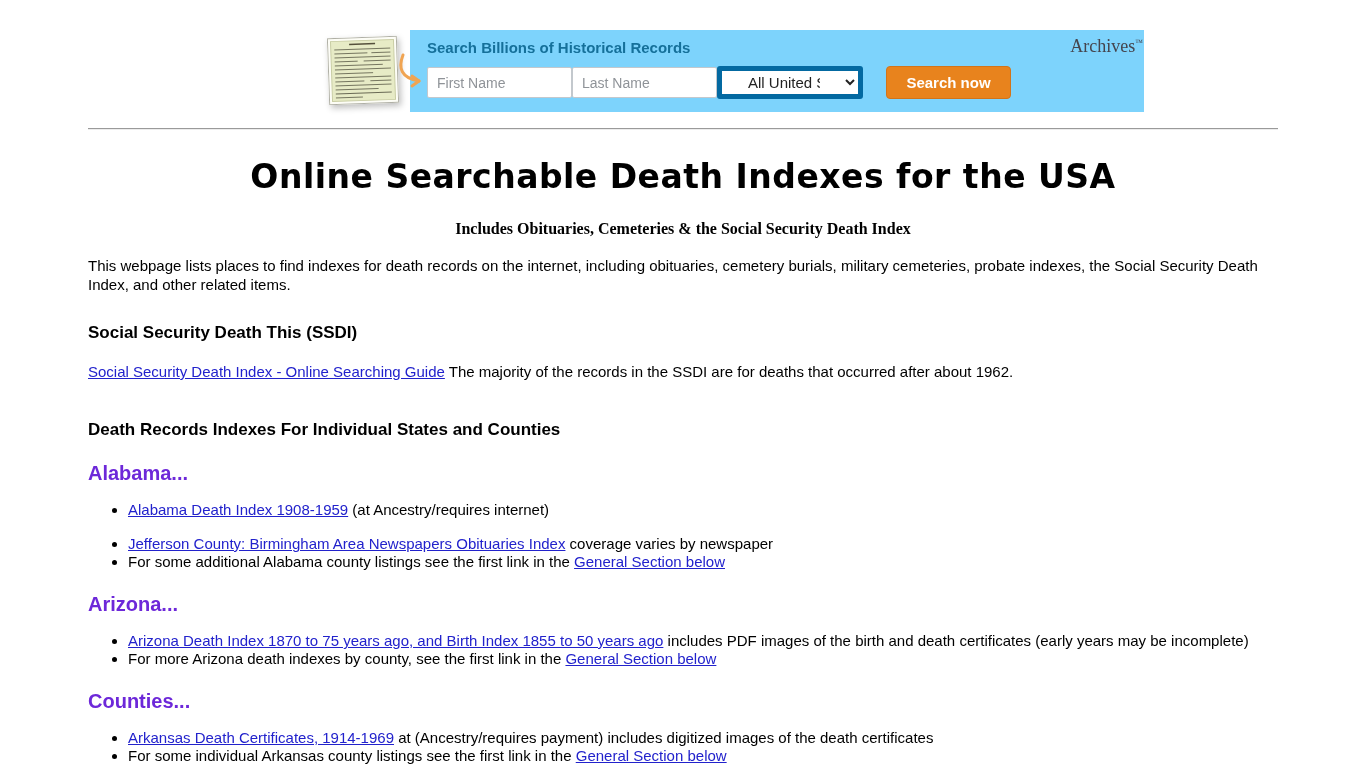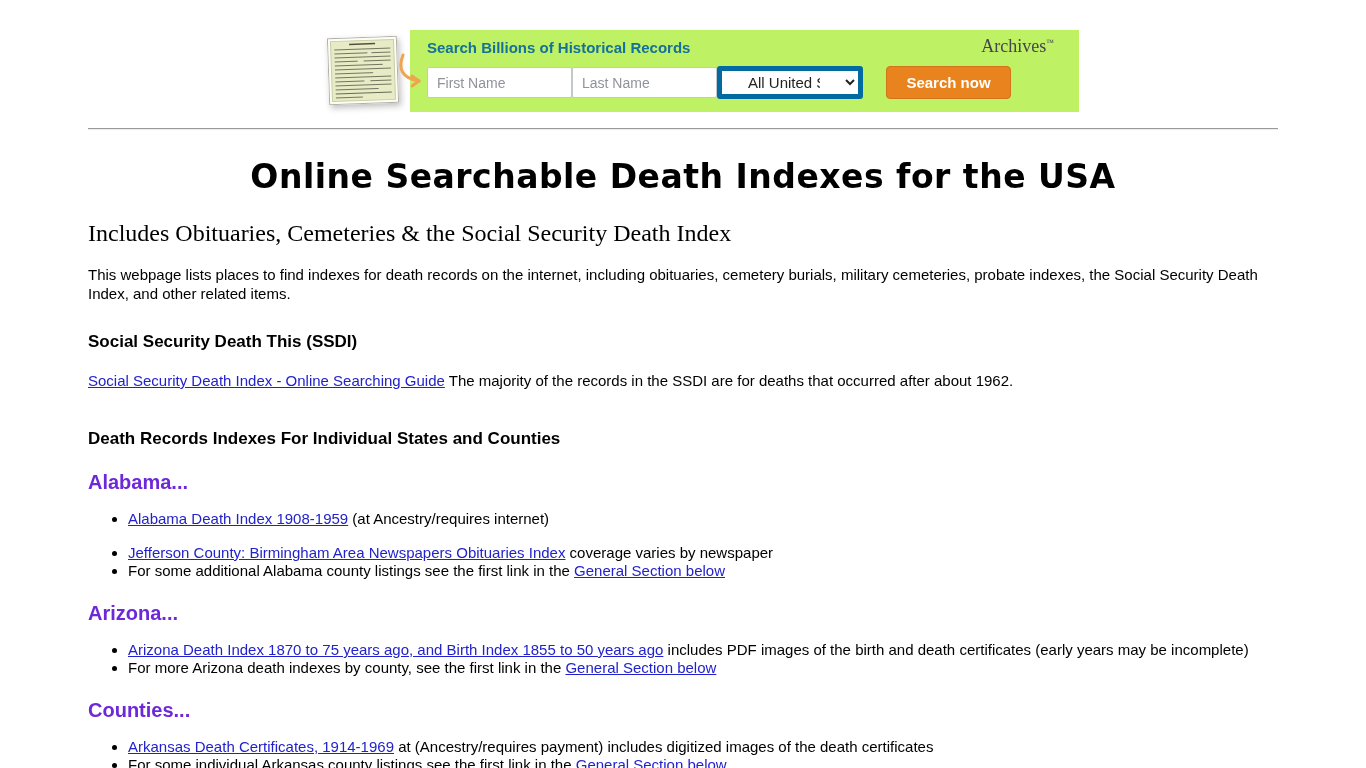--- a/index.html
+++ b/index.html
@@ -20,29 +20,29 @@
   }
   .ad-banner { position: relative; height: 82px; }
   .cert-wrap {
     position: absolute; left: 9px; top: 7px; width: 70px; height: 67px;
     transform: rotate(-2deg);
     box-shadow: 2px 3px 6px rgba(0,0,0,0.25);
     background: #fdfdf6;
   }
   .ad-arrow { position: absolute; left: 76px; top: 22px; z-index: 3; }
   .ad-box {
-    position: absolute; left: 91px; top: 0; width: 669px; height: 82px;
-    background: #bef264;
+    position: absolute; left: 91px; top: 0; width: 734px; height: 82px;
+    background: #7dd3fc;
   }
   .ad-headline {
     position: absolute; left: 17px; top: 9px;
     font-size: 15px; font-weight: bold; color: #15709a;
   }
   .ad-brand {
-    position: absolute; right: 25px; top: 6px;
+    position: absolute; right: 1px; top: 6px;
     font-family: "Liberation Serif", serif; font-size: 18px; color: #45454e;
   }
   .ad-brand sup { font-size: 8px; }
   .ad-form { position: absolute; left: 17px; top: 37px; display: flex; }
   .ad-form input {
     width: 145px; height: 31px; margin-right: 0;
     border: 1px solid #c3c8cd; border-radius: 2px;
     padding: 0 9px; font-size: 14px; font-family: "Liberation Sans", sans-serif;
     color: #333; background: #fff;
   }
@@ -69,21 +69,21 @@
 
   
   main { width: 1190px; margin: 1px auto; font-size: 15px; }
   h1.page-title {
     font-family: "DejaVu Sans", sans-serif;
     font-size: 33px; font-weight: bold; text-align: center;
     margin: 27px 0 0; letter-spacing: 0.5px;
   }
   h2.page-subtitle {
     font-family: "Liberation Serif", serif;
-    font-size: 24px; font-weight: normal; text-align: left;
+    font-size: 16px; font-weight: bold; text-align: center;
     margin: 24px 0 0;
   }
   p.intro { margin: 19px 0 0; line-height: 18.5px; }
   h3.section-heading { font-size: 17px; font-weight: bold; margin: 29px 0 0; }
   p.linkline { margin: 20px 0 16px; }
   h3.states-heading { margin-top: 40px; }
   .state-name {
     color: #6d28d9; font-size: 20px; font-weight: bold;
     margin: 22px 0 16px;
   }

